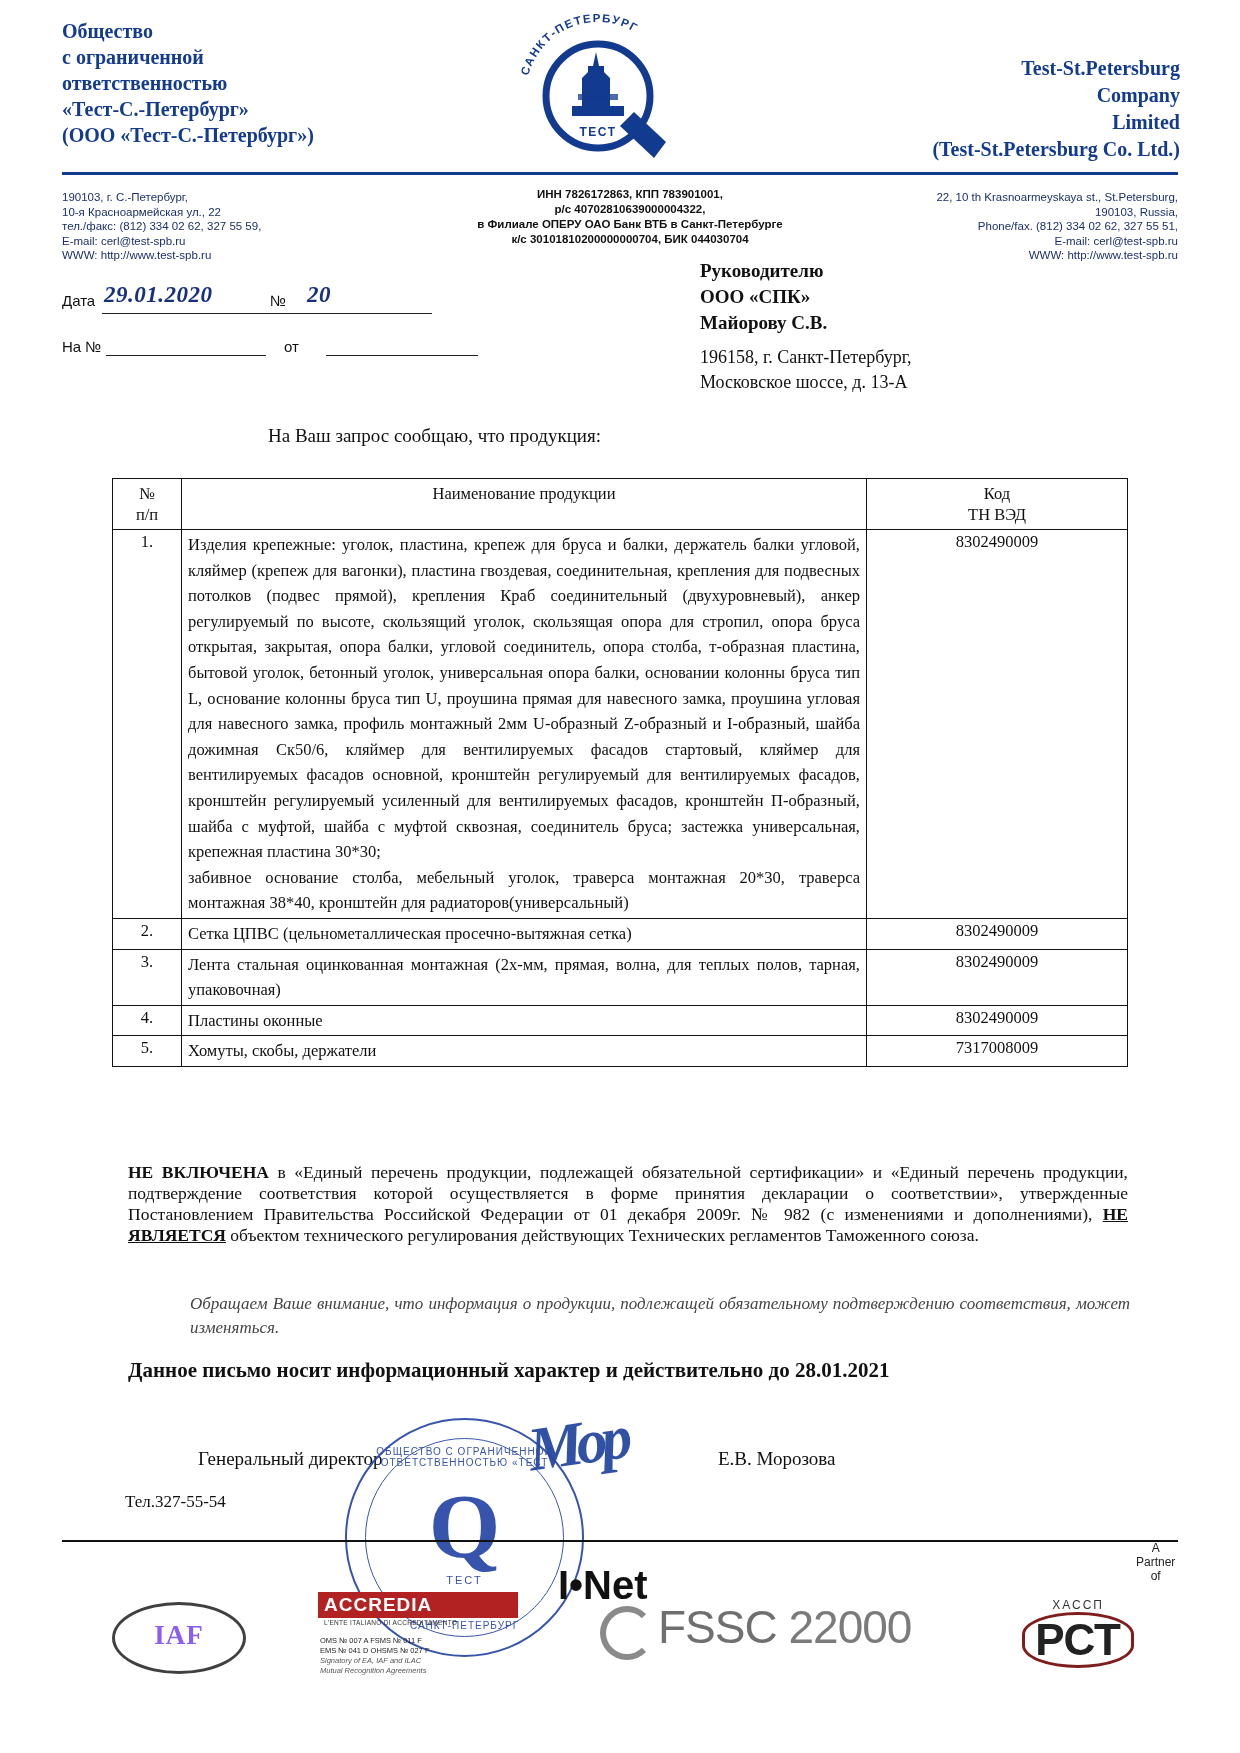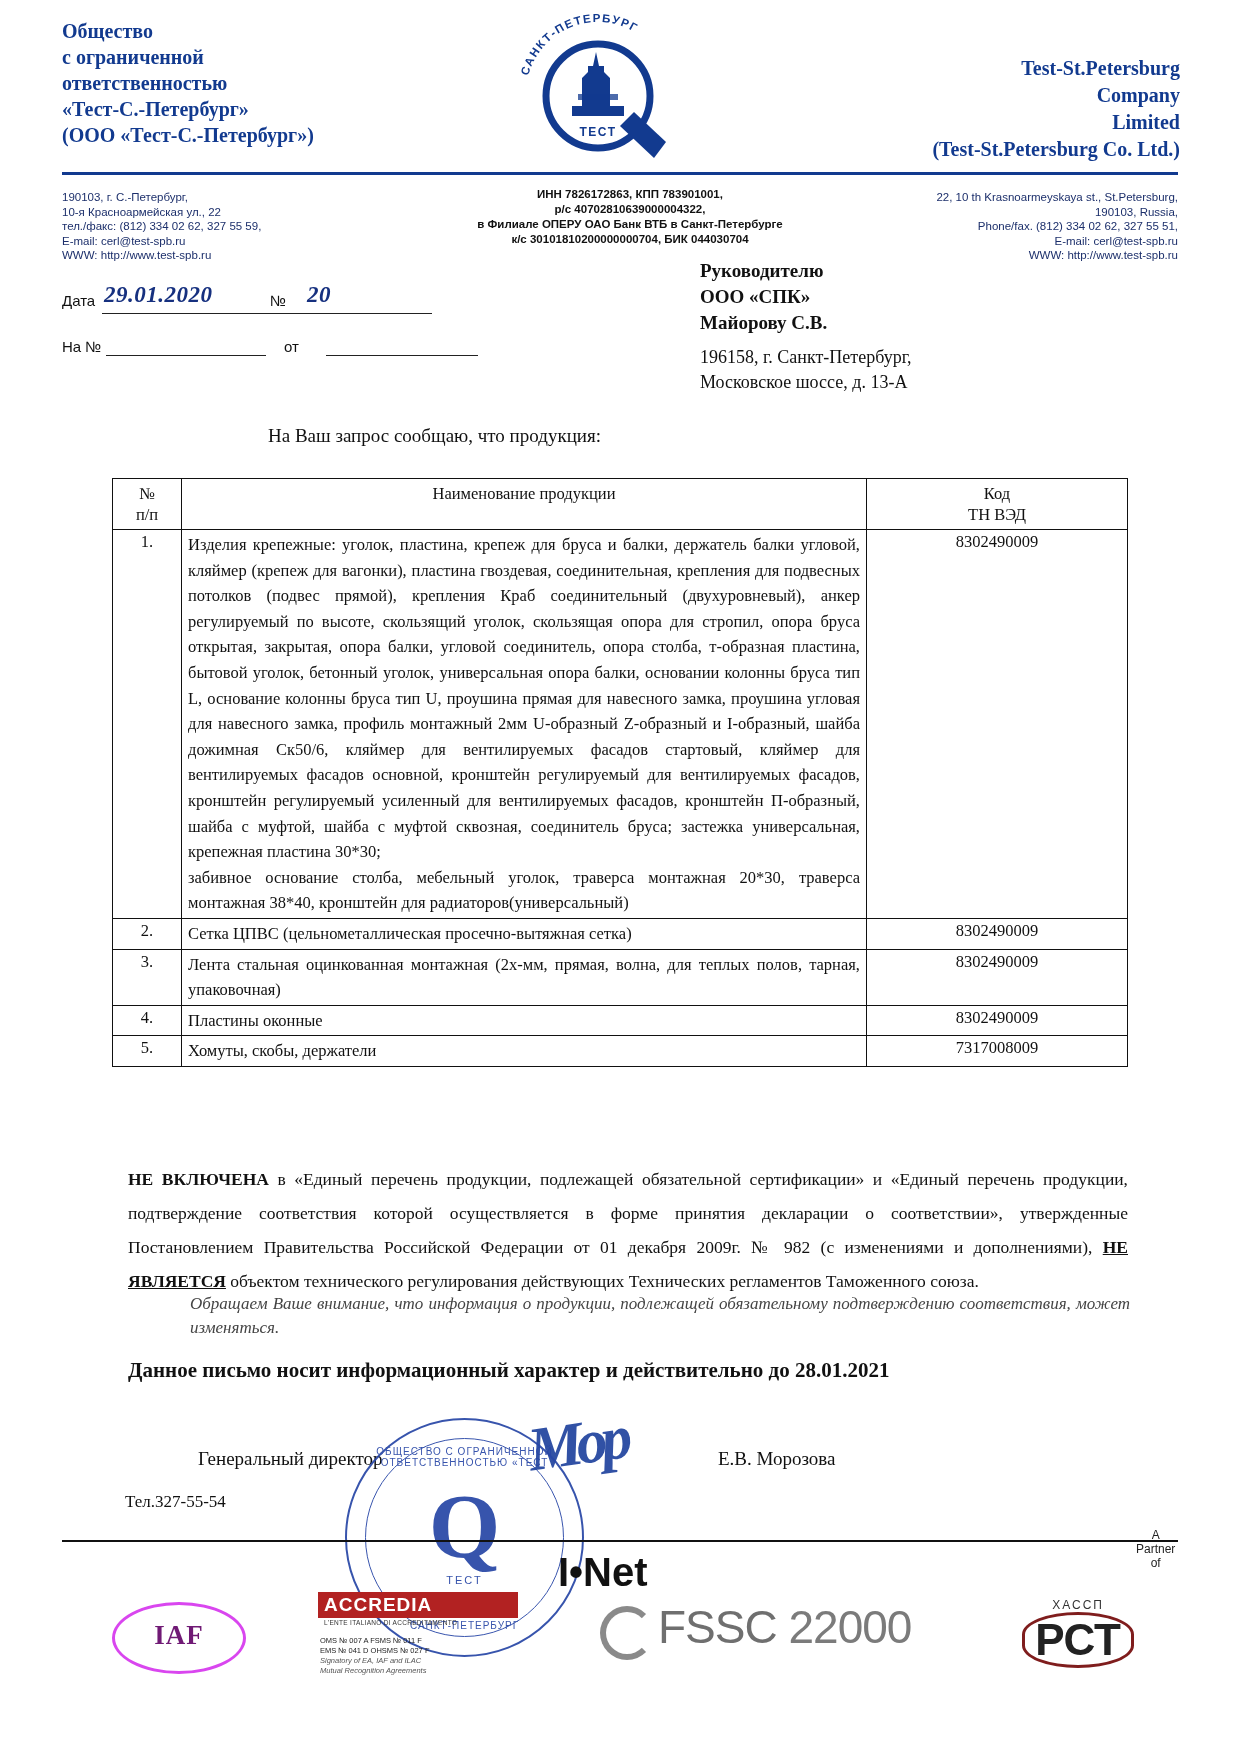--- a/index.html
+++ b/index.html
@@ -226,21 +226,21 @@
   }
   .cell-just p { margin: 0; }
 
   
   .para-main {
     position: absolute;
     left: 128px;
     top: 1162px;
     width: 1000px;
     font-size: 17.5px;
-    line-height: 34px;
+    line-height: 21px;
     text-align: justify;
     color: #111;
   }
   .para-main b { font-weight: bold; }
   .u { text-decoration: underline; }
 
   .para-italic {
     position: absolute;
     left: 190px;
     top: 1292px;
@@ -366,23 +366,23 @@
     top: 1550px;
     width: 1240px;
     height: 200px;
   }
   .iaf {
     position: absolute;
     left: 112px;
     top: 52px;
     width: 128px;
     height: 66px;
-    border: 3px solid #d946ef;
+    border: 3px solid #404040;
     border-radius: 50%;
-    color: #701a75;
+    color: #8b5cf6;
     text-align: center;
     font-family: "Liberation Serif", serif;
     font-weight: bold;
     font-size: 27px;
     line-height: 60px;
     letter-spacing: 1px;
   }
   .accredia {
     position: absolute;
     left: 318px;
@@ -410,21 +410,21 @@
     font-size: 7.5px;
     color: #222;
     line-height: 10px;
     padding-left: 2px;
     margin-top: 6px;
   }
   .accredia-codes i { font-style: italic; color: #555; }
   .inet {
     position: absolute;
     left: 558px;
-    top: 0px;
+    top: 13px;
     font-family: "Liberation Sans", sans-serif;
     font-weight: bold;
     font-size: 40px;
     color: #111;
     text-align: center;
   }
   .inet-partner {
     position: absolute;
     left: 578px;
     top: -22px;

